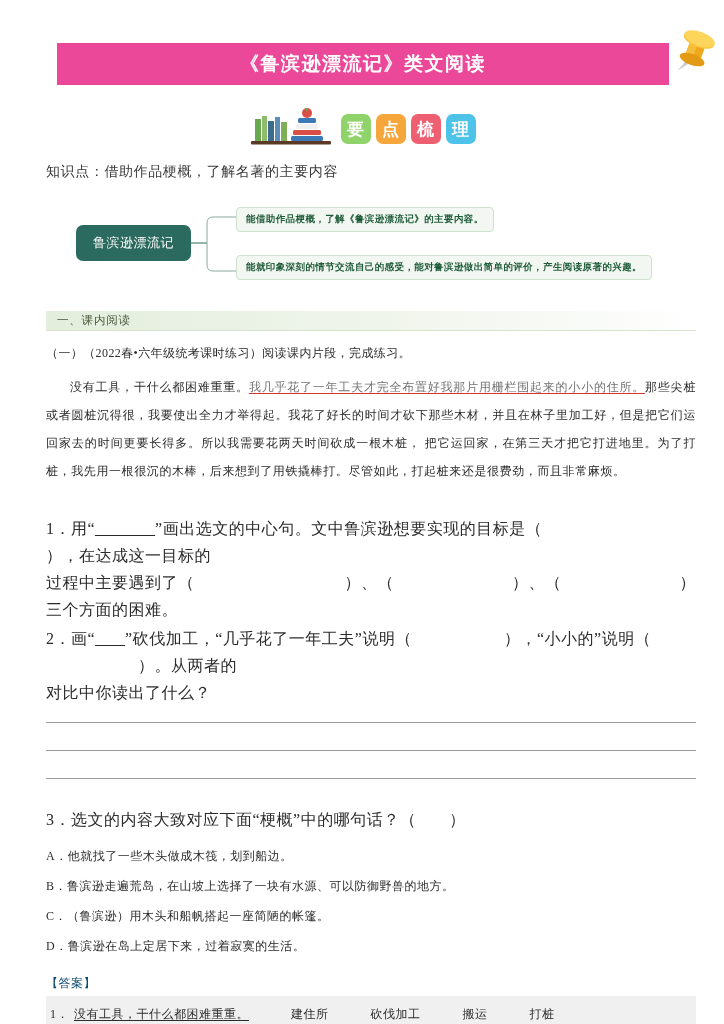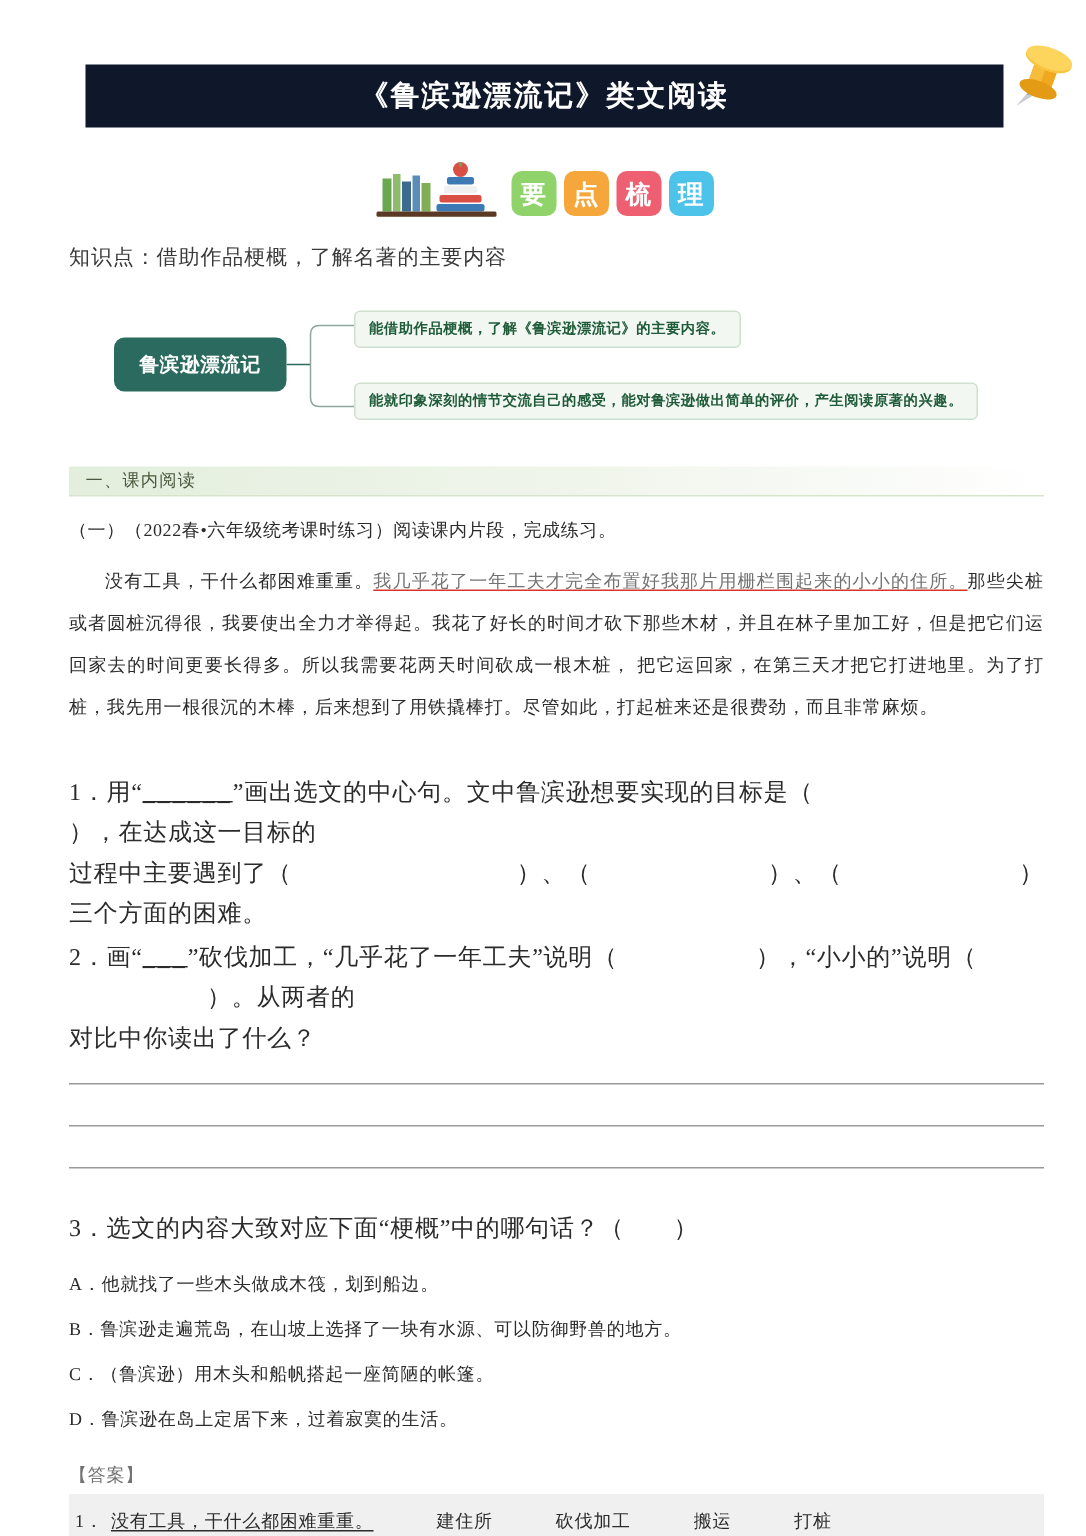--- a/index.html
+++ b/index.html
@@ -18,21 +18,21 @@
 
   
   .banner-wrap {
     position: relative;
     margin: 43px 30px 0 57px;
     height: 42px;
   }
   .banner {
     position: relative;
     height: 42px;
-    background: #0f172a;
+    background: #ec4899;
     display: flex;
     align-items: center;
     justify-content: center;
     width: 612px;
   }
   .banner-title {
     color: #ffffff;
     font-size: 19px;
     font-weight: bold;
     letter-spacing: 1.5px;
@@ -86,21 +86,21 @@
   .mm-node {
     position: absolute;
     left: 30px;
     top: 26px;
     width: 115px;
     height: 36px;
     background: #2b6a5e;
     border-radius: 7px;
     color: #ffffff;
     font-size: 13px;
-    font-weight: bold;
+    font-weight: normal;
     display: flex; align-items: center; justify-content: center;
     letter-spacing: 0.5px;
     font-family: "Liberation Sans", sans-serif;
   }
   .mm-connector { position: absolute; left: 145px; top: 0; width: 50px; height: 92px; }
   .mm-box {
     position: absolute;
     left: 190px;
     background: #f3f7f2;
     border: 1px solid #cfe0cf;
@@ -182,21 +182,21 @@
     font-size: 12px;
     line-height: 30px;
     letter-spacing: 0.5px;
     color: #2b2b2b;
   }
 
   
   .answer-key { margin-top: 14px; }
   .ak-title {
     font-size: 12px;
-    color: #737373;
+    color: #0c4a6e;
     letter-spacing: 0.5px;
   }
   .ak-body {
     background: #f0f0f0;
     padding: 10px 4px 12px 4px;
     margin-top: 4px;
   }
   .ak-row {
     font-size: 12px;
     letter-spacing: 0.5px;

